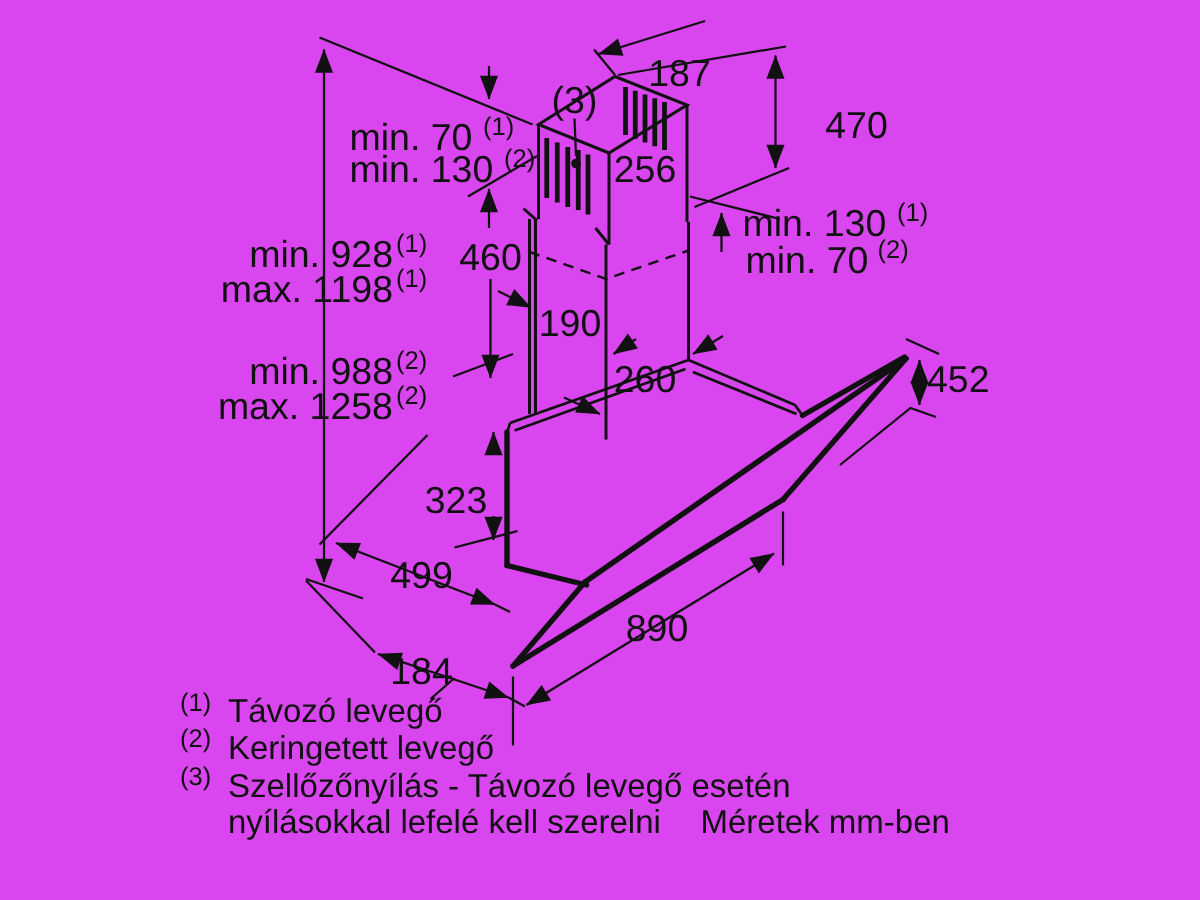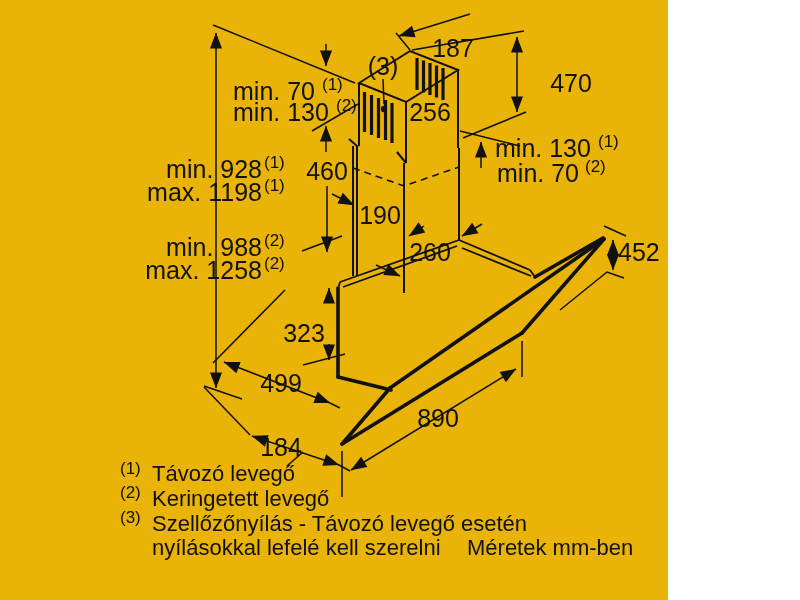--- a/index.html
+++ b/index.html
@@ -1,17 +1,17 @@
 <!DOCTYPE html>
 <html><head>
 <meta charset="utf-8">
 <style>
   html,body{margin:0;padding:0;background:#ffffff;}
   body{width:800px;height:600px;overflow:hidden;font-family:"Liberation Sans",sans-serif;}
-  #stage{width:668px;height:600px;position:relative;background:#eab308;}
+  #stage{width:800px;height:600px;position:relative;background:#d946ef;}
   svg{display:block;}
   text{fill:#111111;}
   .dim-text{font-size:25px;}
   .sup-text{font-size:17px;}
   .note-text{font-size:22px;}
   .note-sup{font-size:17px;}
   .thin{stroke:#111111;stroke-width:1.5;fill:none;}
   .med{stroke:#111111;stroke-width:2;fill:none;}
   .plate{stroke:#111111;stroke-width:1.8;fill:none;}
   .thick{stroke:#111111;stroke-width:3.6;fill:none;stroke-linecap:round;}

